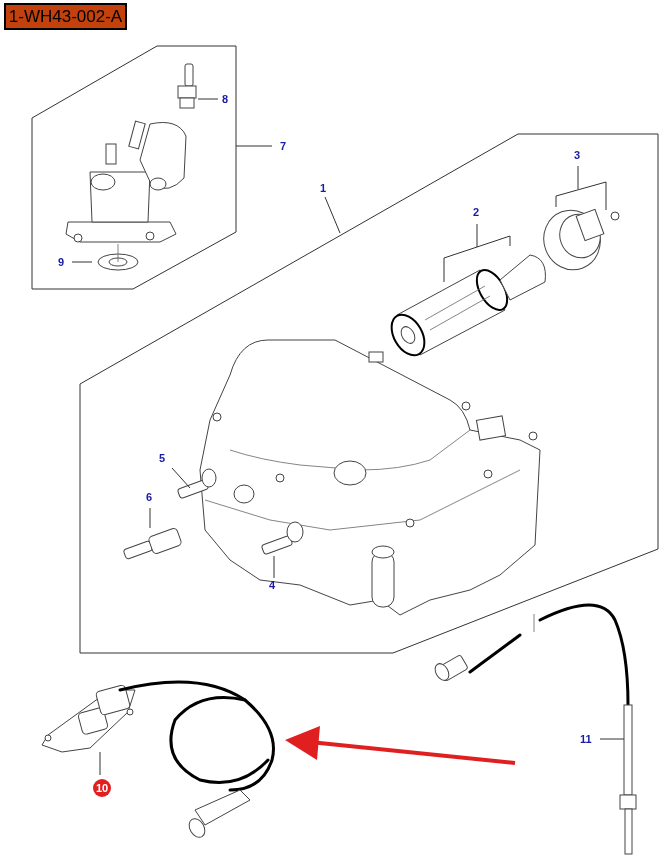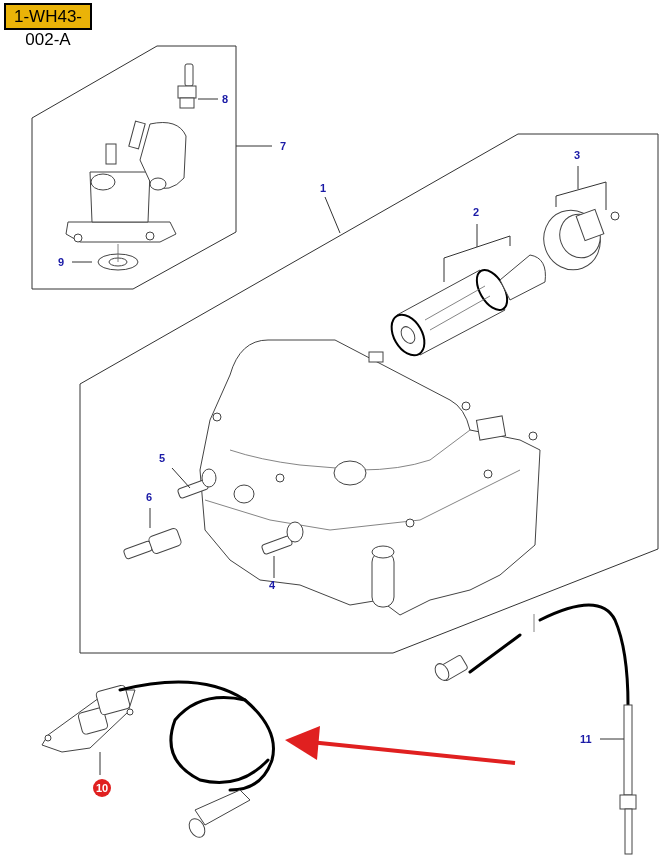--- a/index.html
+++ b/index.html
@@ -1,18 +1,18 @@
 <!DOCTYPE html>
 <html><head>
 <meta charset="utf-8">
 <style>
   html, body { margin:0; padding:0; background:#ffffff; }
   body { width:672px; height:865px; position:relative; overflow:hidden; font-family:"Liberation Sans", sans-serif; }
-  .ref-box { position:absolute; left:4px; top:3px; width:88px; height:27px; border:2px solid #000; box-sizing:border-box;
-    font-size:17px; line-height:23px; text-align:center; color:#000; background:#eab308; }
+  .ref-box { position:absolute; left:4px; top:3px; width:123px; height:27px; border:2px solid #000; box-sizing:border-box;
+    font-size:17px; line-height:23px; text-align:center; color:#000; background:#c2410c; }
   svg.diagram { position:absolute; left:0; top:0; }
   .callout { font-family:"Liberation Sans", sans-serif; font-weight:bold; font-size:11px; fill:#1a1aa6; }
   .callout-hl { font-family:"Liberation Sans", sans-serif; font-weight:bold; font-size:11px; fill:#ffffff; }
   .ln { stroke:#333; stroke-width:1; fill:none; }
   .part { stroke:#444; stroke-width:1; fill:#fff; }
   .part-thin { stroke:#666; stroke-width:0.8; fill:none; }
   .cable { stroke:#000; stroke-width:3; fill:none; stroke-linecap:round; }
 </style>
 </head>
 <body>

